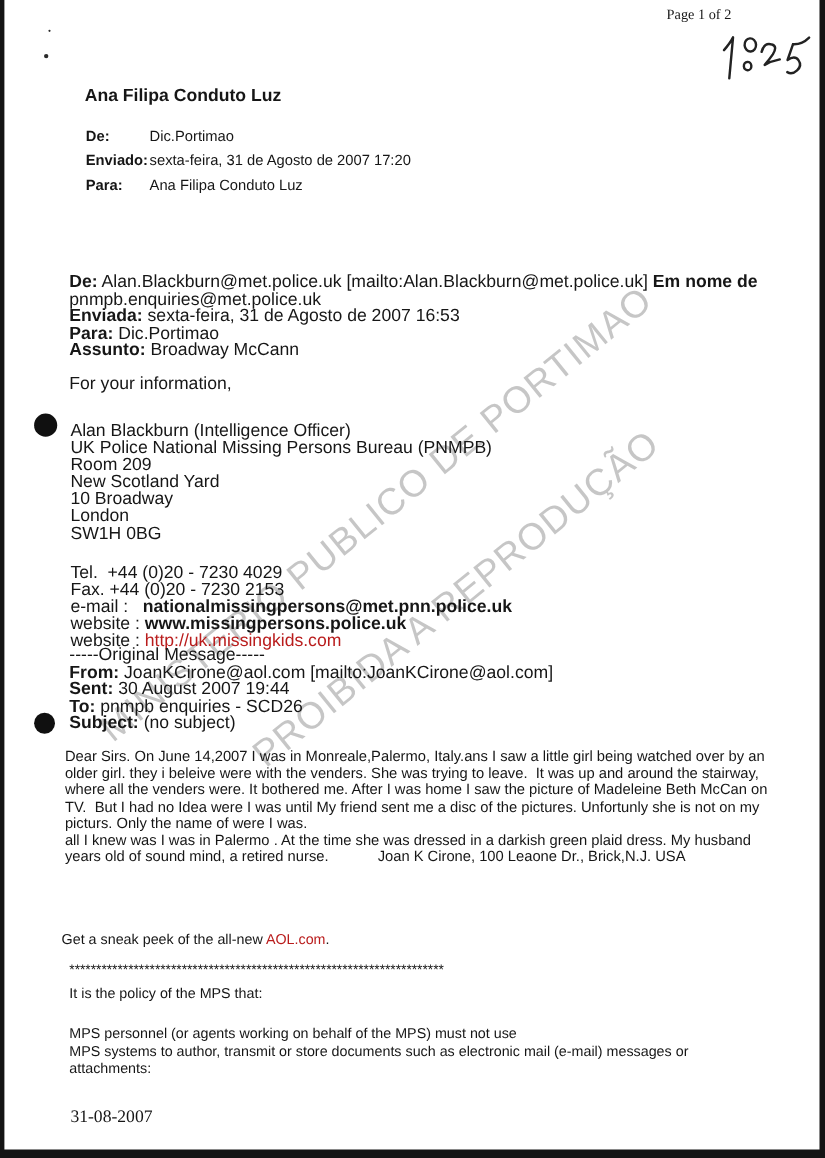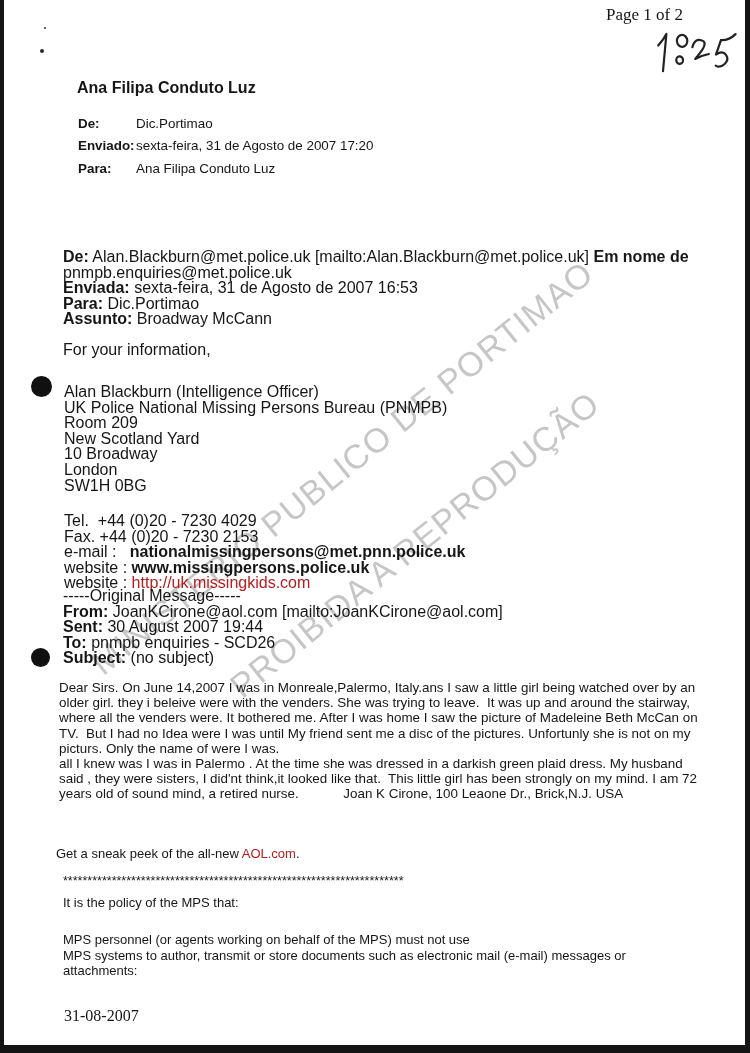--- a/index.html
+++ b/index.html
@@ -27,21 +27,21 @@
 
   
   .wm {
     font-size:34px; letter-spacing:1px; color:rgba(112,112,112,0.40);
     transform:rotate(-39deg); transform-origin:0 50%; white-space:pre;
     pointer-events:none;
   }
   .wm1 { left:96px;  top:648px; }
   .wm2 { left:235px; top:671px; }
 
-  .page-label { left:606px; top:5px; font-size:17px; }
+  .page-label { left:606px; top:5px; font-size:13px; }
 
   .hand-mark { left:645px; top:27px; width:100px; height:58px; transform:rotate(-4deg); }
   .hand-mark svg { display:block; }
   .sr { position:absolute; width:1px; height:1px; overflow:hidden; clip:rect(0 0 0 0); opacity:0; }
 
   .recipient-name { left:77px; top:79px; font-size:16px; font-weight:bold; margin:0; }
 
   .recipient-rows { left:78px; top:113px; font-size:13.4px; }
   .recipient-rows .row { height:22.4px; line-height:22.4px; white-space:pre; }
   .recipient-rows .lab { display:inline-block; min-width:58px; font-weight:bold; }
@@ -138,21 +138,20 @@
     <div class="line"><b>Subject:</b><span> (no subject)</span></div>
   </div>
 
   <div class="abs body-text">
     <div class="line">Dear Sirs. On June 14,2007 I was in Monreale,Palermo, Italy.ans I saw a little girl being watched over by an</div>
     <div class="line">older girl. they i beleive were with the venders. She was trying to leave.  It was up and around the stairway,</div>
     <div class="line">where all the venders were. It bothered me. After I was home I saw the picture of Madeleine Beth McCan on</div>
     <div class="line">TV.  But I had no Idea were I was until My friend sent me a disc of the pictures. Unfortunly she is not on my</div>
     <div class="line">picturs. Only the name of were I was.</div>
     <div class="line">all I knew was I was in Palermo . At the time she was dressed in a darkish green plaid dress. My husband</div>
-    <div class="line">said , they were sisters, I did'nt think,it looked like that.  This little girl has been strongly on my mind. I am 72</div>
     <div class="line">years old of sound mind, a retired nurse.            Joan K Cirone, 100 Leaone Dr., Brick,N.J. USA</div>
   </div>
 
   <div class="abs aol-line line"><span>Get a sneak peek of the all-new </span><span class="faint">AOL.com</span><span>.</span></div>
 
   <div class="abs stars">**********************************************************************</div>
   <div class="abs policy">It is the policy of the MPS that:</div>
   <div class="abs mps-note">
     <div class="line">MPS personnel (or agents working on behalf of the MPS) must not use</div>
     <div class="line">MPS systems to author, transmit or store documents such as electronic mail (e-mail) messages or</div>

